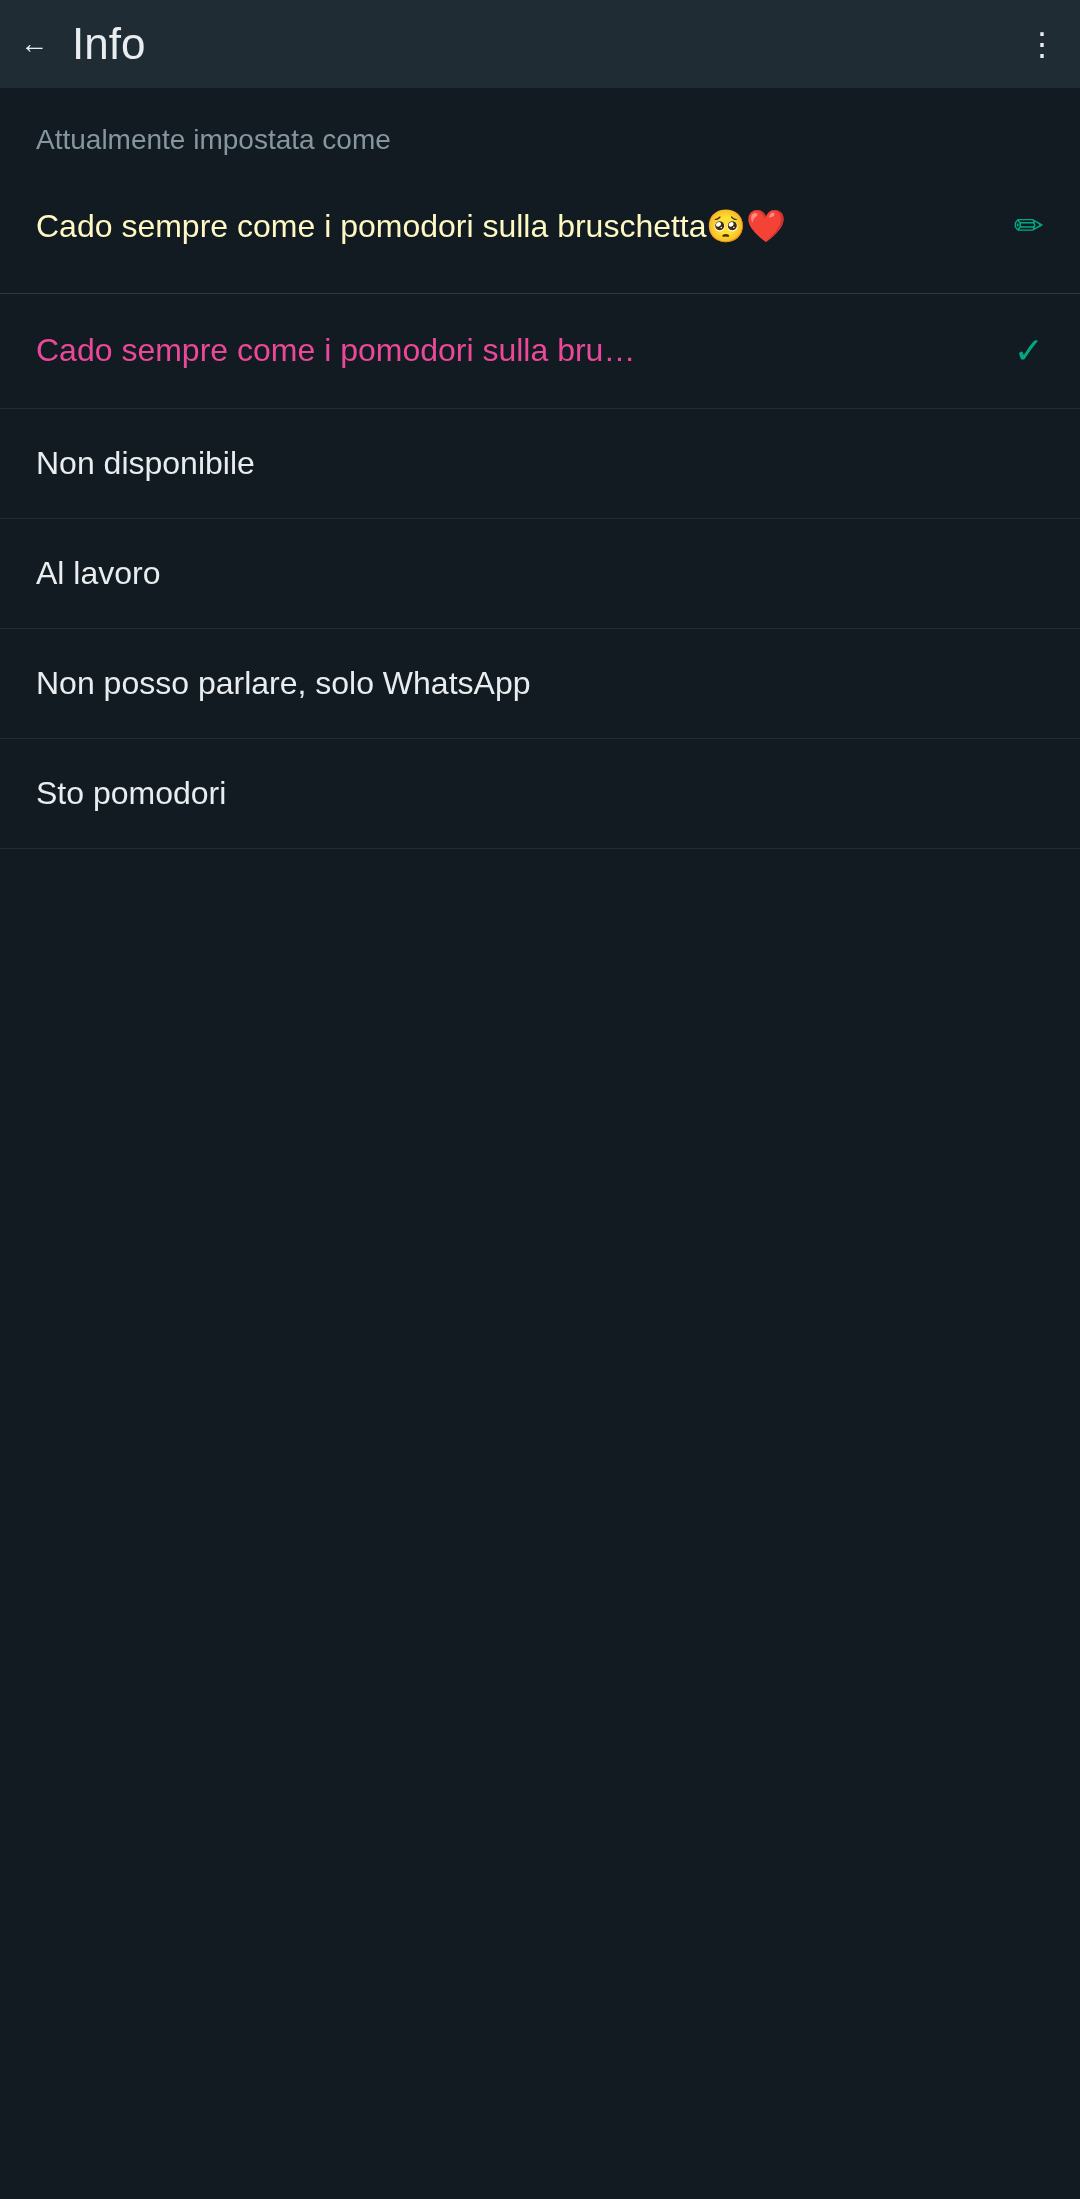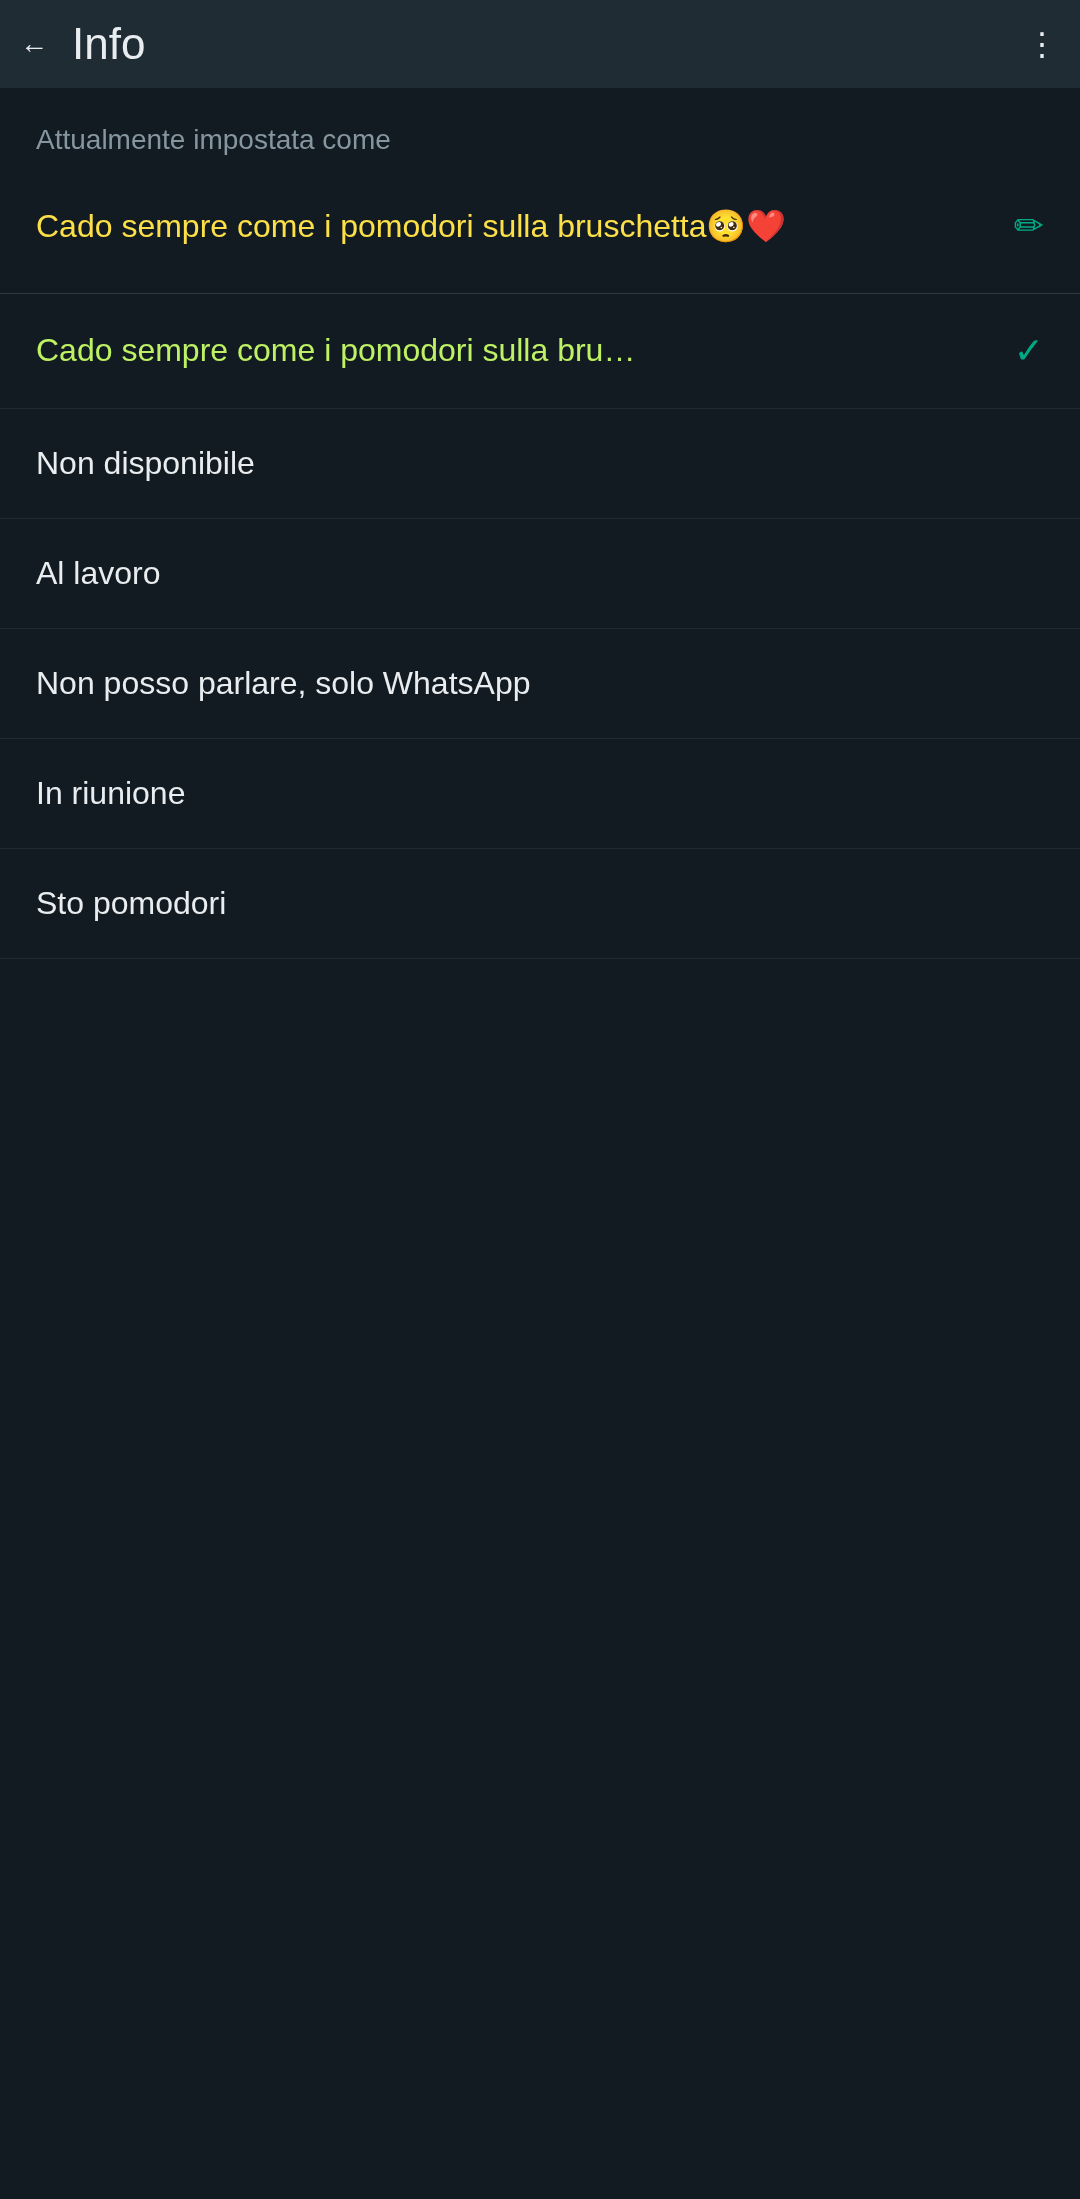--- a/index.html
+++ b/index.html
@@ -71,21 +71,21 @@
 
     .current-info-row {
       display: flex;
       align-items: center;
       justify-content: space-between;
       padding: 12px 0;
     }
 
     .current-info-text {
       font-size: 32px;
-      color: #fde047;
+      color: #fef9c3;
       line-height: 1.4;
       flex: 1;
       padding-right: 20px;
     }
 
     .edit-icon {
       color: #00a884;
       font-size: 36px;
       cursor: pointer;
       flex-shrink: 0;
@@ -104,21 +104,21 @@
       font-size: 32px;
       color: #e9edef;
     }
 
     .check-icon {
       color: #00a884;
       font-size: 36px;
     }
 
     .selected-item .list-item-text {
-      color: #bef264;
+      color: #ec4899;
     }
   </style>
 </head>
 <body>
 
 <div class="header">
   <div class="header-left">
     <span class="back-arrow">←</span>
     <span class="header-title">Info</span>
   </div>
@@ -153,21 +153,18 @@
 
   <div class="list-item">
     <span class="list-item-text">Al lavoro</span>
   </div>
 
 
   <div class="list-item">
     <span class="list-item-text">Non posso parlare, solo WhatsApp</span>
   </div>
 
-  <div class="list-item">
-    <span class="list-item-text">In riunione</span>
-  </div>
 
 
   <div class="list-item">
     <span class="list-item-text">Sto pomodori</span>
   </div>
 </div>
 
 </body></html>

